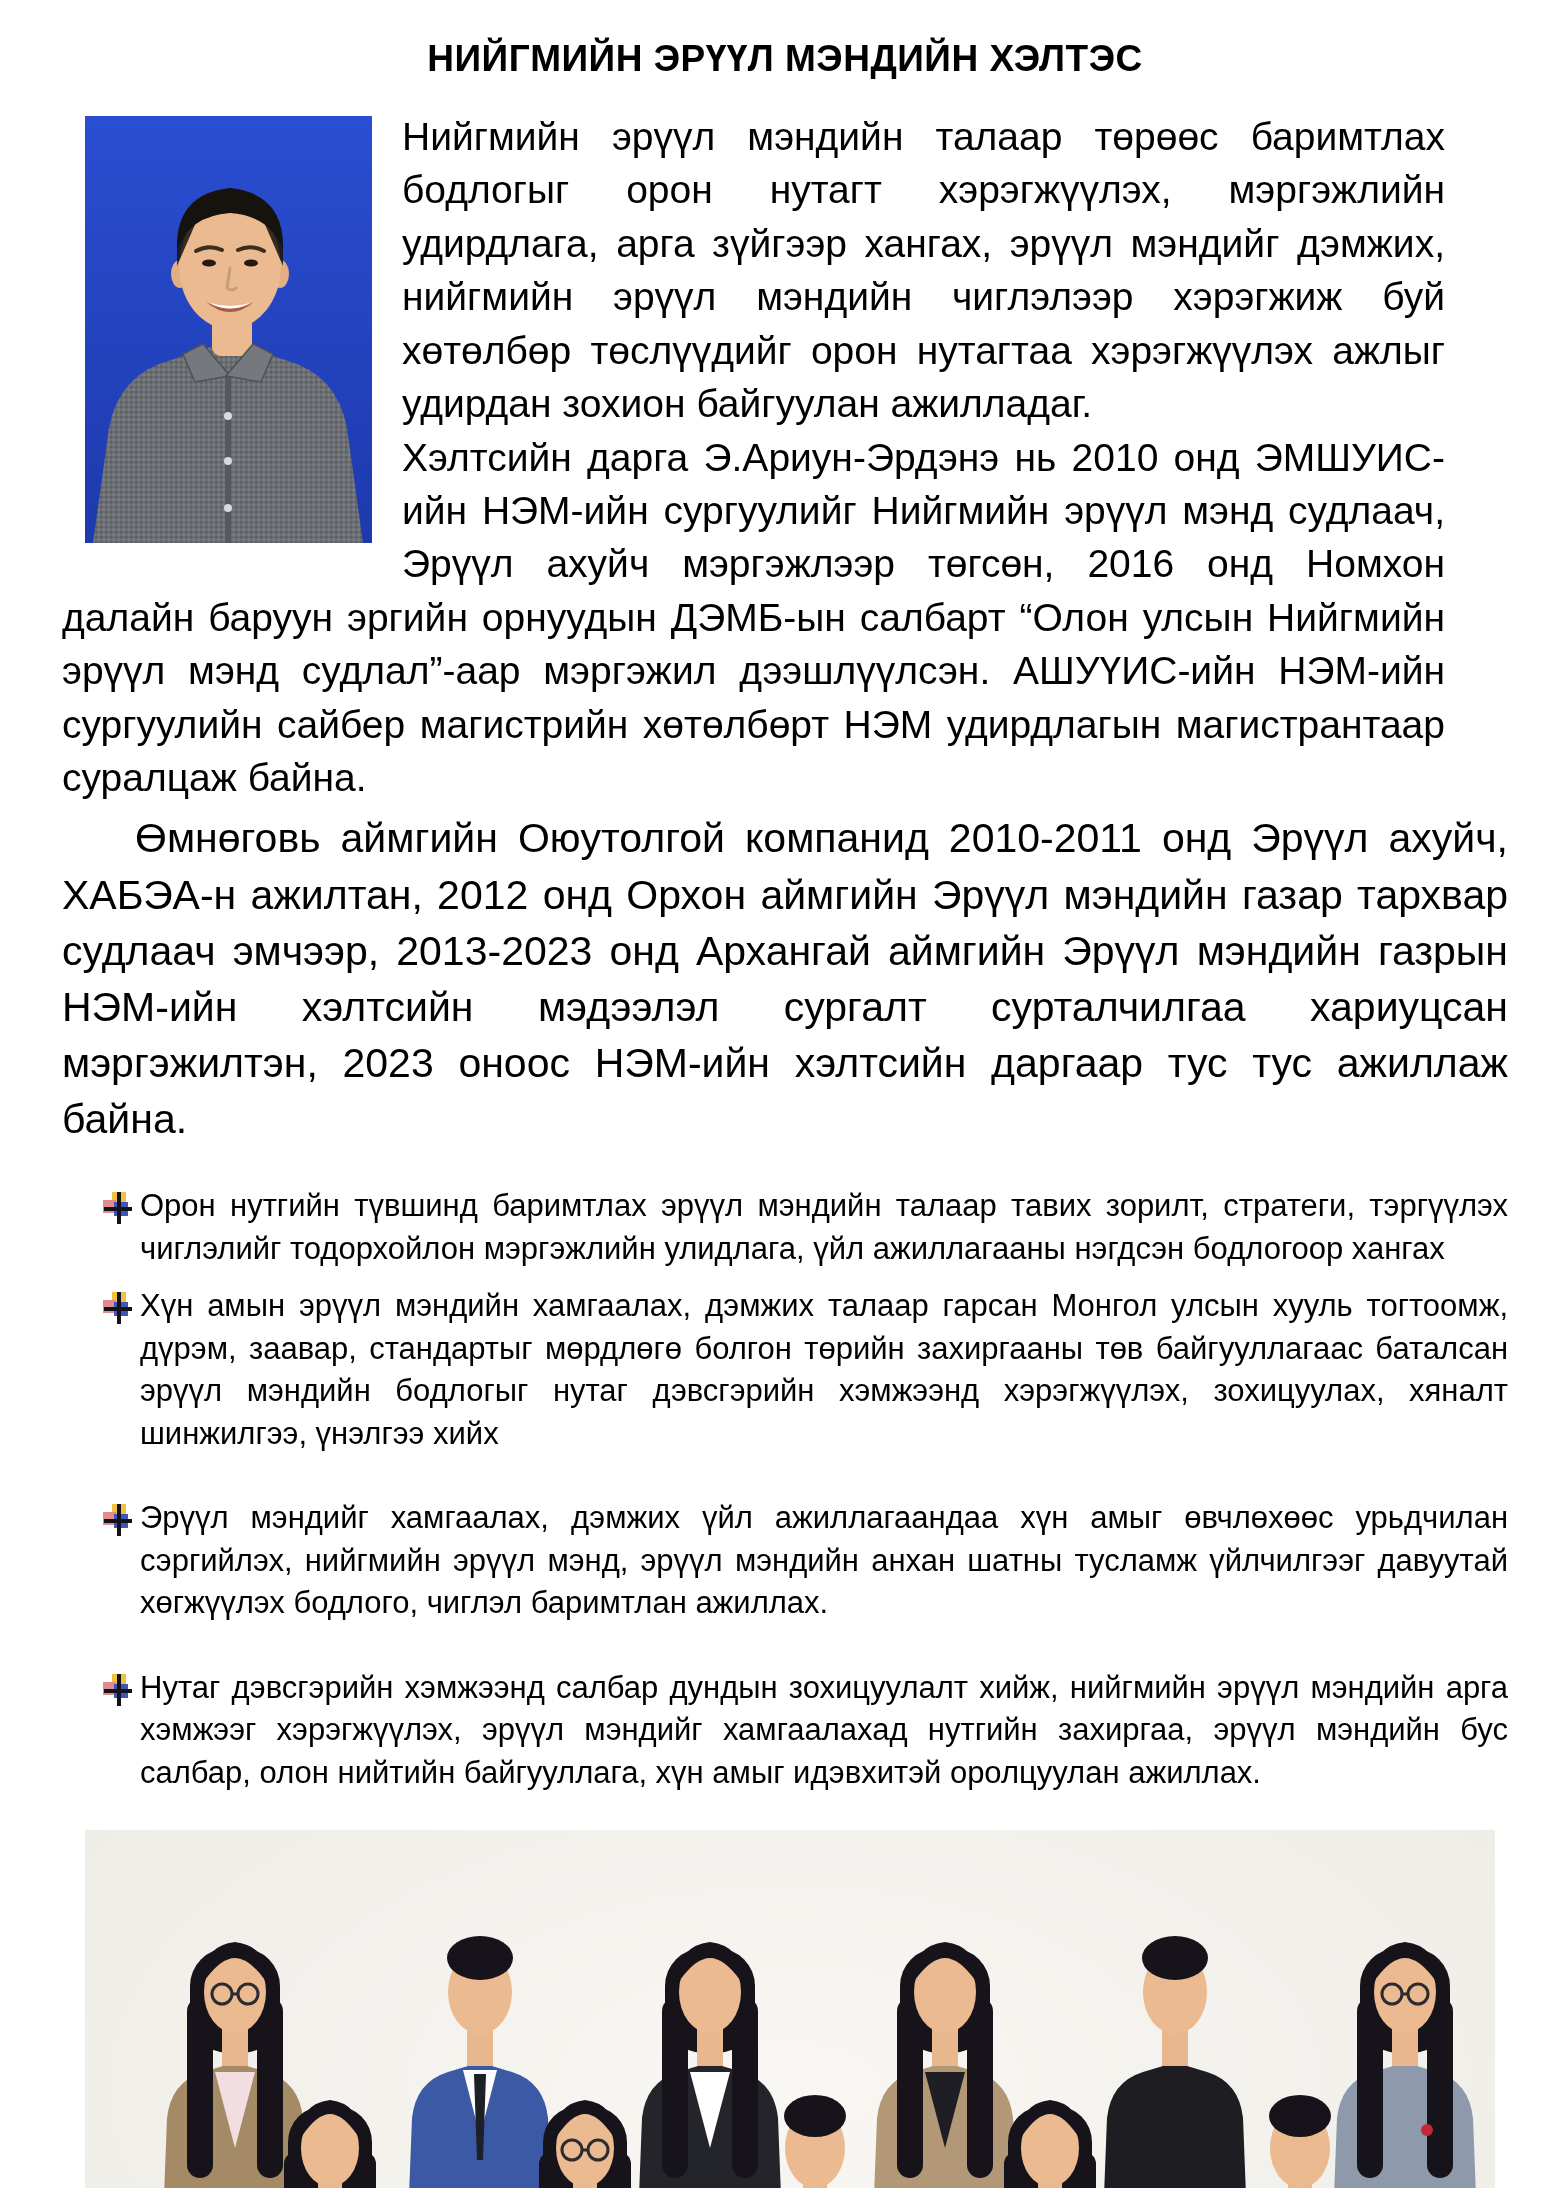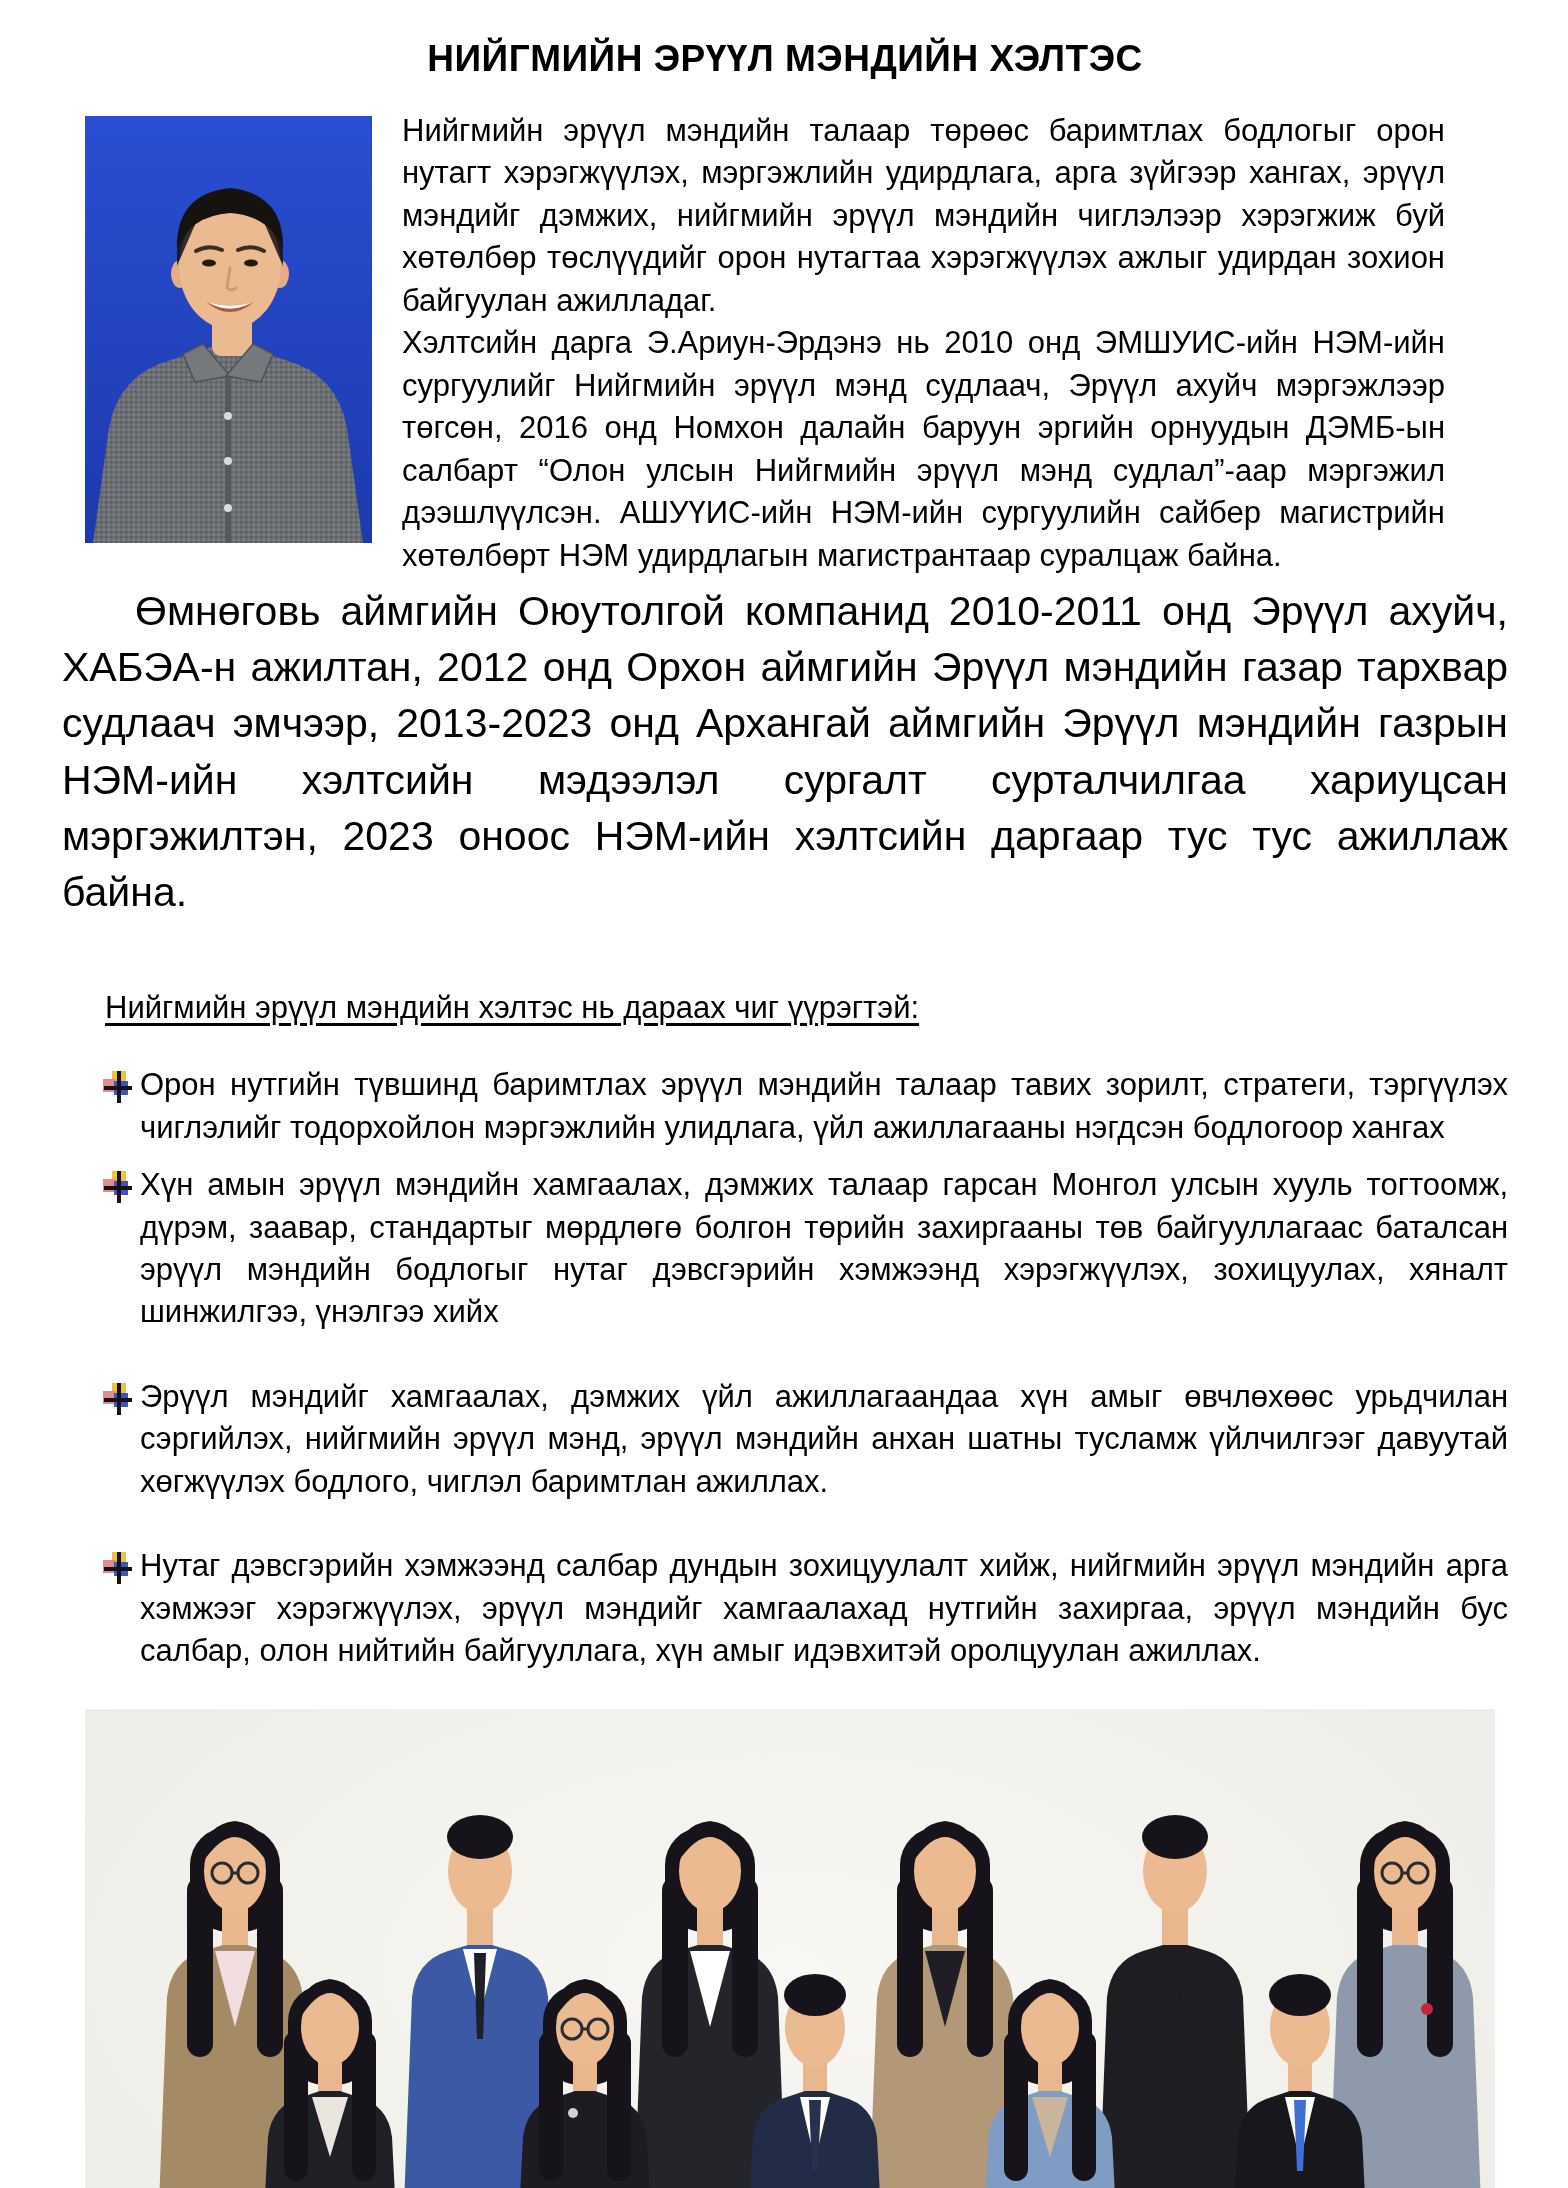--- a/index.html
+++ b/index.html
@@ -14,21 +14,21 @@
     box-sizing:border-box;
     padding:38px 60px 0 62px;
   }
   .doc-title{
     text-align:center;
     font-size:37px;
     font-weight:bold;
     margin:0 0 30px 0;
     letter-spacing:.5px;
   }
-  .intro-block{font-size:31px;line-height:1.37;text-align:justify;margin-top:17px;}
+  .intro-block{font-size:39px;line-height:1.37;text-align:justify;margin-top:17px;}
   .portrait{
     float:left;
     width:287px;height:427px;
     margin:6px 30px 10px 23px;
     display:block;
   }
   .intro-block p{margin:0 63px 0 0;}
   .para-full{
     clear:left;
     font-size:41px;line-height:1.37;text-align:justify;
@@ -120,21 +120,20 @@
       <path d="M 121,186 Q 145,206 169,186 Q 145,199 121,186 Z" fill="#a85b45"></path>
       <path d="M 125,187 Q 145,198 165,187 Q 145,193 125,187 Z" fill="#ffffff"></path>
     </svg>
 
     <p>Нийгмийн эрүүл мэндийн талаар төрөөс баримтлах бодлогыг орон нутагт хэрэгжүүлэх, мэргэжлийн удирдлага, арга зүйгээр хангах, эрүүл мэндийг дэмжих, нийгмийн эрүүл мэндийн чиглэлээр хэрэгжиж буй хөтөлбөр төслүүдийг орон нутагтаа хэрэгжүүлэх ажлыг удирдан зохион байгуулан ажилладаг.</p>
     <p>Хэлтсийн дарга Э.Ариун-Эрдэнэ нь 2010 онд ЭМШУИС-ийн НЭМ-ийн сургуулийг Нийгмийн эрүүл мэнд судлаач, Эрүүл ахуйч мэргэжлээр төгсөн, 2016 онд Номхон далайн баруун эргийн орнуудын ДЭМБ-ын салбарт “Олон улсын Нийгмийн эрүүл мэнд судлал”-аар мэргэжил дээшлүүлсэн. АШУҮИС-ийн НЭМ-ийн сургуулийн сайбер магистрийн хөтөлбөрт НЭМ удирдлагын магистрантаар суралцаж байна.</p>
   </div>
 
   <p class="para-full">Өмнөговь аймгийн Оюутолгой компанид 2010-2011 онд Эрүүл ахуйч, ХАБЭА-н ажилтан, 2012 онд Орхон аймгийн Эрүүл мэндийн газар тархвар судлаач эмчээр, 2013-2023 онд Архангай аймгийн Эрүүл мэндийн газрын НЭМ-ийн хэлтсийн мэдээлэл сургалт сурталчилгаа хариуцсан мэргэжилтэн, 2023 оноос НЭМ-ийн хэлтсийн даргаар тус тус ажиллаж байна.</p>
 
-  <h2 class="section-heading">Нийгмийн эрүүл мэндийн хэлтэс нь дараах чиг үүрэгтэй:</h2>
 
   <ul class="duty-list">
     <li>
       <span class="bullet-ic">
           <span class="sq y"></span>
           <span class="sq r"></span>
           <span class="sq b"></span>
           <span class="bar-v"></span>
           <span class="bar-h"></span>
         </span>

